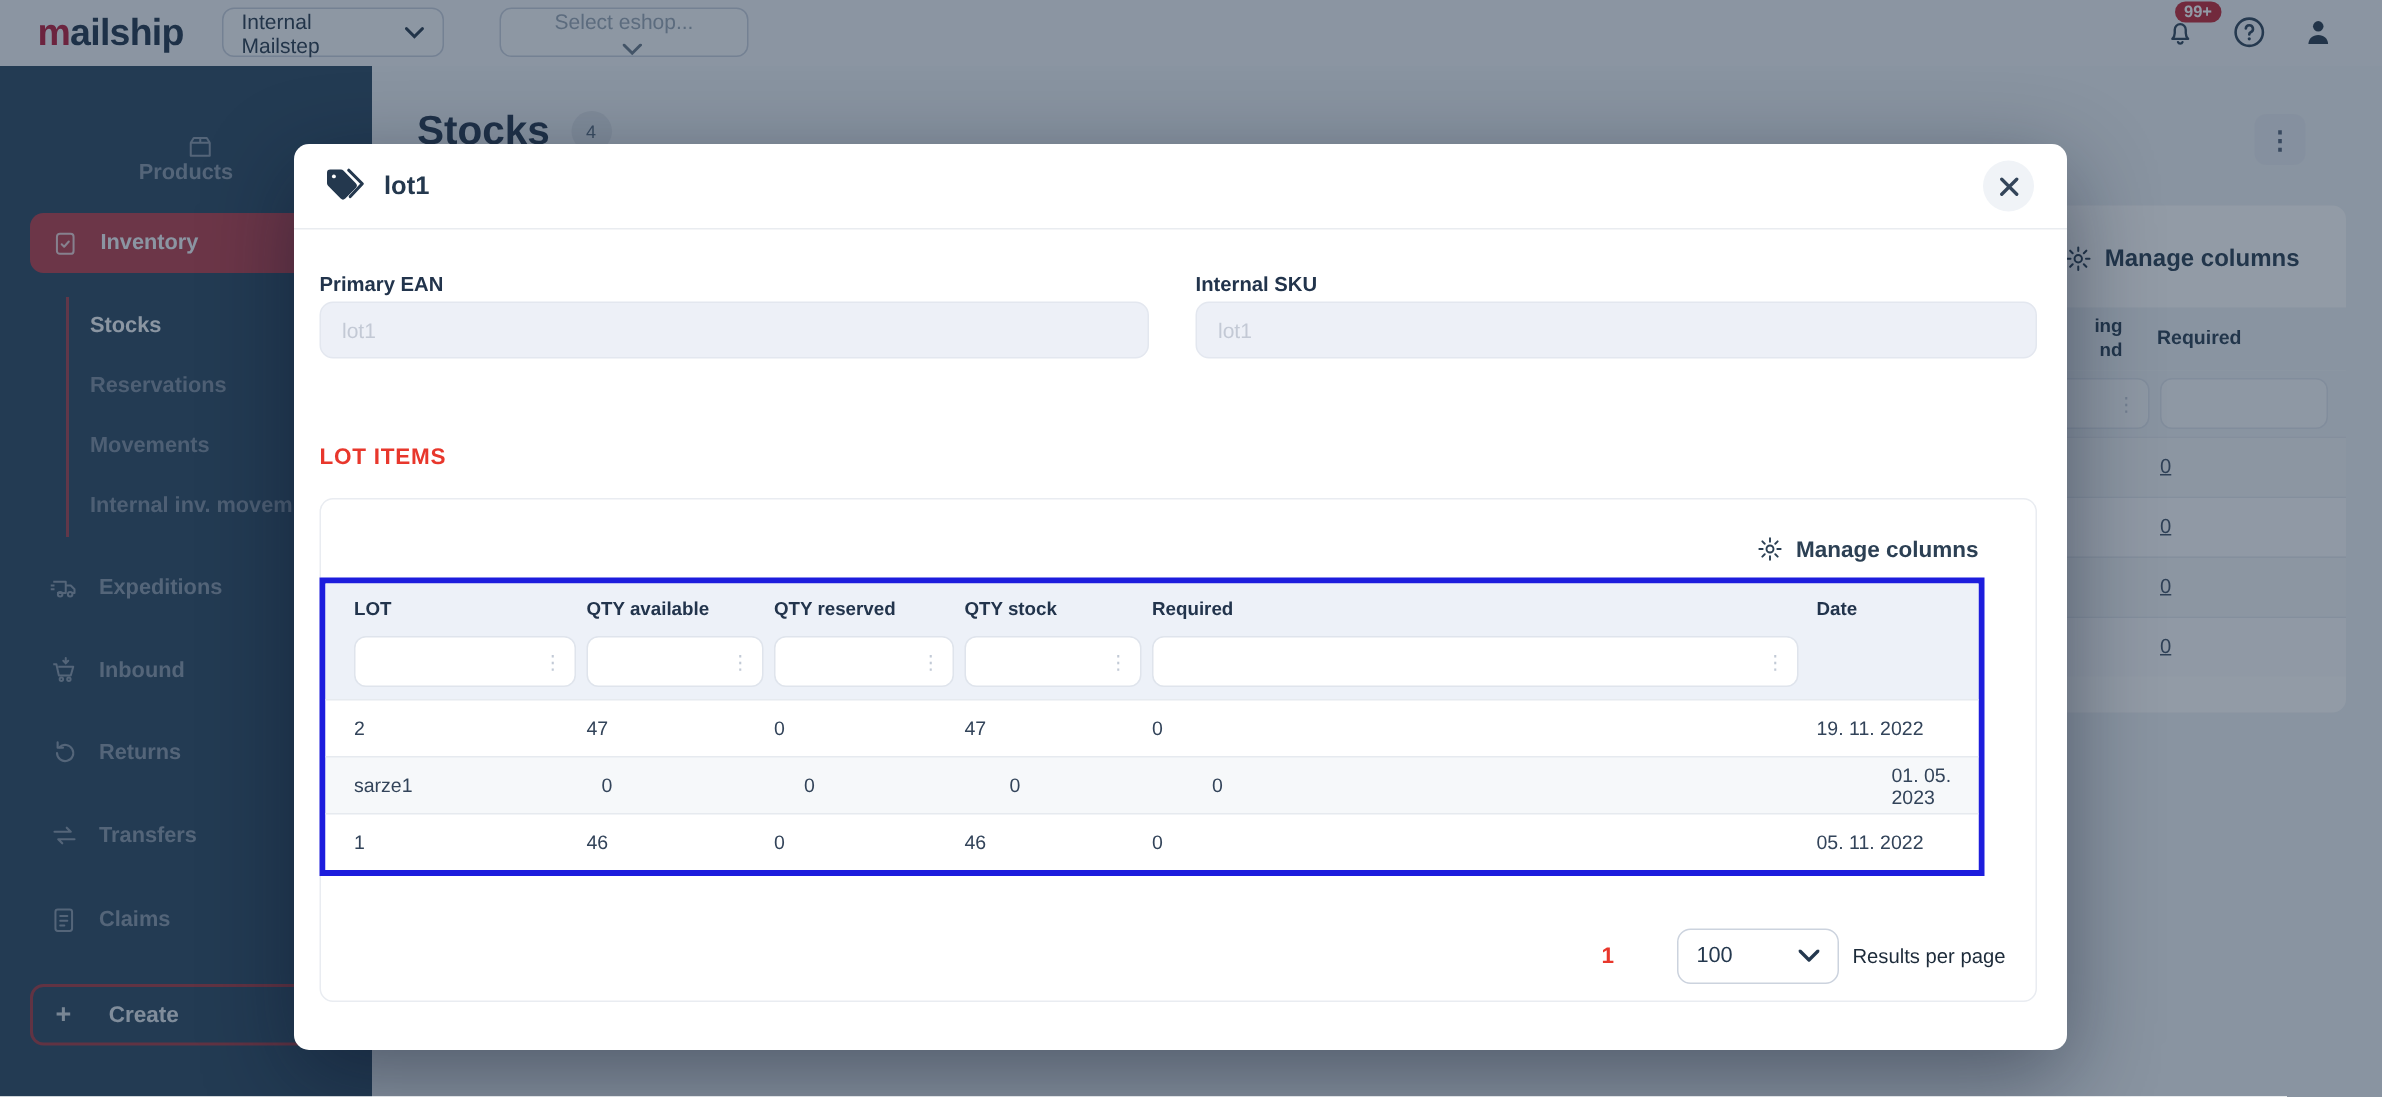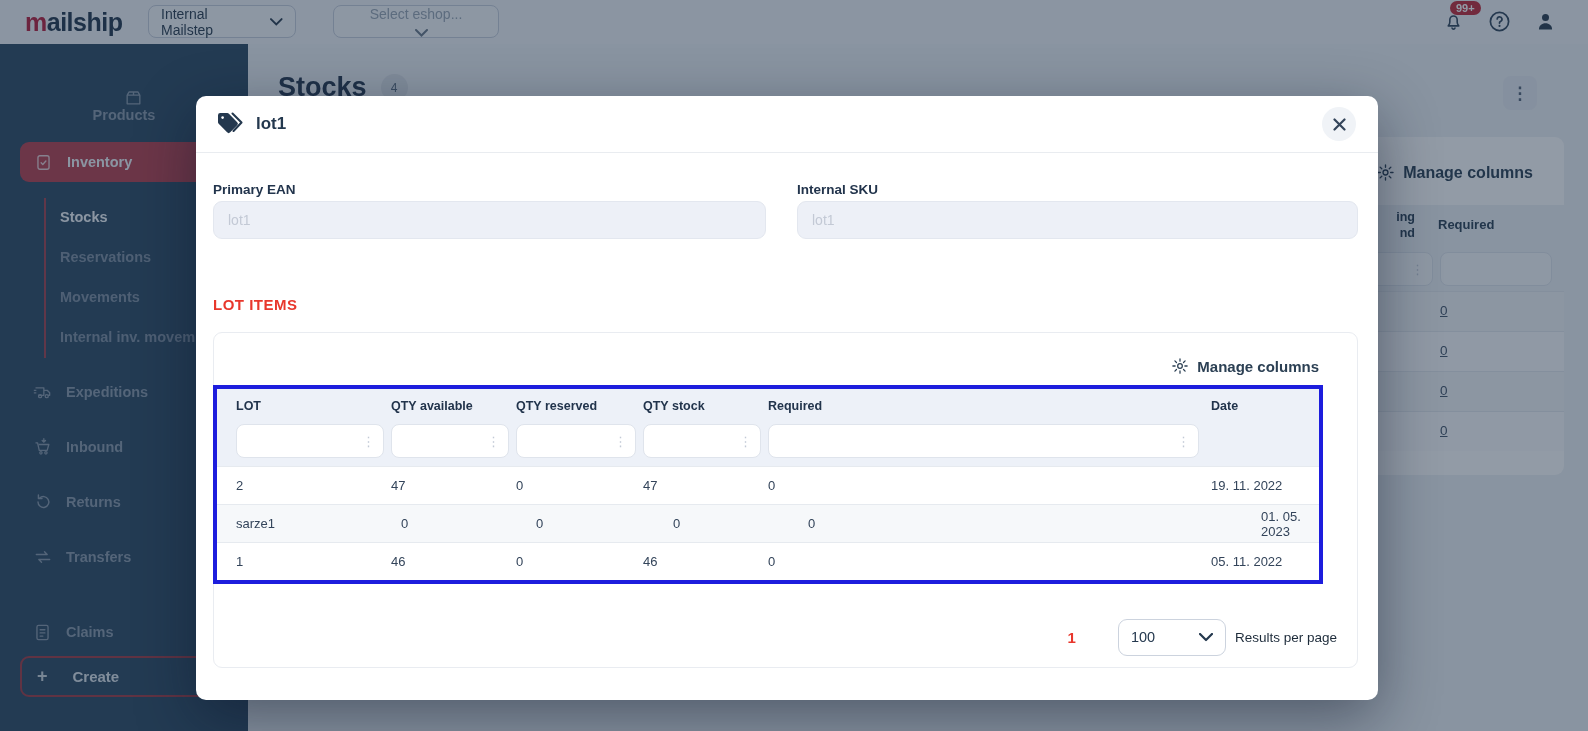--- a/index.html
+++ b/index.html
@@ -189,21 +189,21 @@
       <span>Returns</span>
     </div>
     <div class="nav-item" style="top:493px;">
       <span class="nicon">
         <svg width="20" height="20" viewBox="0 0 24 24">
             <path class="muted-stroke" d="M4 9h13l-3.2-3.2 M20 15H7l3.2 3.2" fill="none" stroke-width="1.7" stroke-linecap="round" stroke-linejoin="round"></path>
           </svg>
       </span>
       <span>Transfers</span>
     </div>
-    <div class="nav-item" style="top:568px;">
+    <div class="nav-item" style="top:549px;">
       <span class="nicon">
         <svg width="19" height="19" viewBox="0 0 24 24">
             <rect class="muted-stroke" x="5" y="3" width="14" height="18" rx="2" fill="none" stroke-width="1.7"></rect>
             <path class="muted-stroke" d="M9 8.5h6M9 12.5h6M9 16.5h3.5" stroke-width="1.7" stroke-linecap="round"></path>
           </svg>
       </span>
       <span>Claims</span>
     </div>
     <div class="create-btn">
       <span class="plus">+</span>

